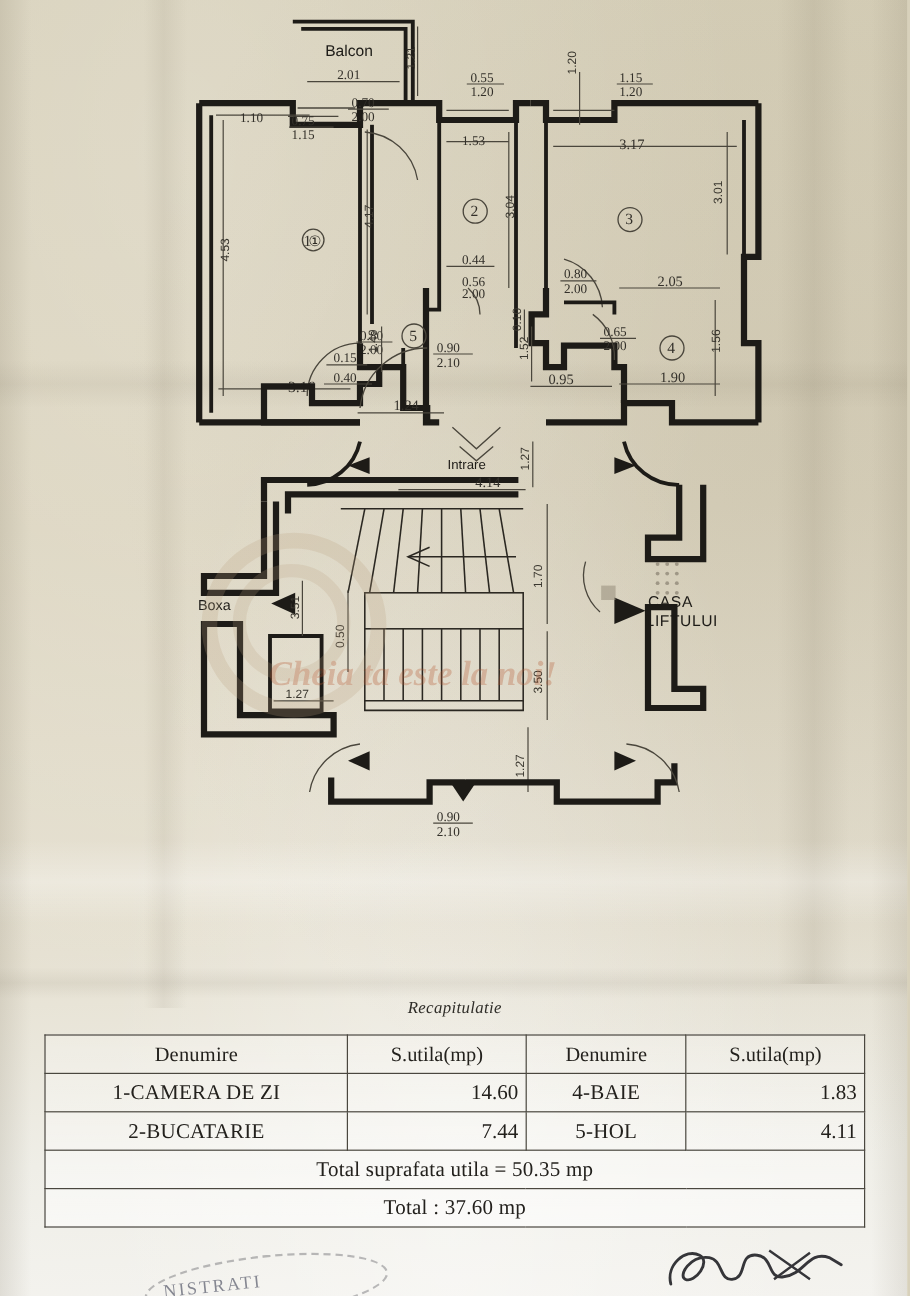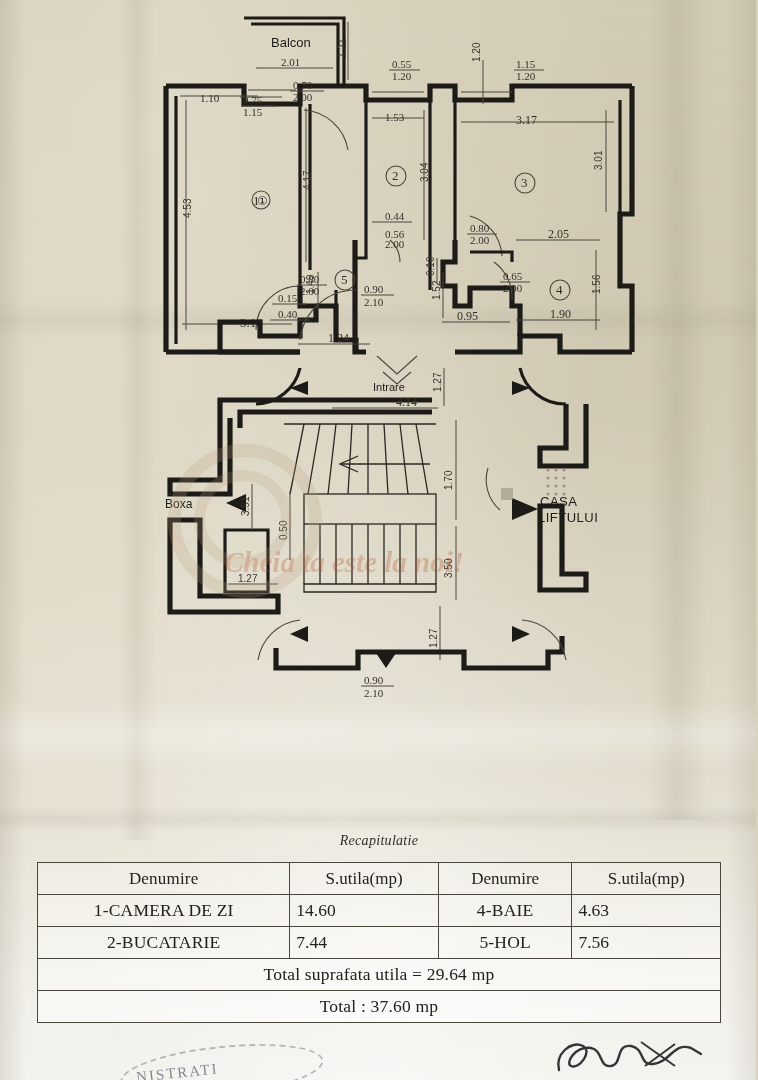--- a/index.html
+++ b/index.html
@@ -51,21 +51,21 @@
   
   #recap-title{position:absolute;left:0;top:833px;width:758px;text-align:center;
     font-size:14px;font-style:italic;color:#2f2d28;letter-spacing:.3px;}
   #recap{position:absolute;left:37px;top:862px;width:684px;
     border-collapse:collapse;font-size:17.5px;color:#23211d;
     background:linear-gradient(180deg,rgba(255,255,255,0.22),rgba(255,255,255,0.55));}
   #recap td,#recap th{border:1.4px solid #4a473f;padding:3px 6px;font-weight:normal;
     height:25px;}
   #recap th{text-align:center;font-size:17px;}
   .c-name{text-align:center;padding-left:14px;letter-spacing:.2px;}
-  .c-val{text-align:left;}
+  .c-val{text-align:right;}
   .c-total{text-align:center;font-size:17.5px;letter-spacing:.2px;}
   #stamp{position:absolute;left:120px;top:1046px;width:200px;height:46px;
     border-radius:50%;border:2px dashed rgba(40,40,50,.55);
     transform:rotate(-6deg);opacity:.55;overflow:hidden;}
   #stamp span{position:absolute;left:14px;top:12px;font-size:15px;letter-spacing:2px;
     color:#2b2f45;font-family:"Liberation Serif",serif;}
   #signature{position:absolute;left:553px;top:1036px;width:150px;height:44px;opacity:.85;}
 </style>
 </head>
 <body>
@@ -344,30 +344,30 @@
         <tr>
       <th class="c-name" style="text-align:center">Denumire</th>
       <th>S.utila(mp)</th>
       <th>Denumire</th>
       <th>S.utila(mp)</th>
     </tr>
     <tr>
       <td class="c-name">1-CAMERA DE ZI</td>
       <td class="c-val">14.60</td>
       <td class="c-name">4-BAIE</td>
-      <td class="c-val">4.63</td>
+      <td class="c-val">1.83</td>
     </tr>
     <tr>
       <td class="c-name">2-BUCATARIE</td>
       <td class="c-val">7.44</td>
       <td class="c-name">5-HOL</td>
-      <td class="c-val">7.56</td>
+      <td class="c-val">4.11</td>
     </tr>
     <tr>
-      <td class="c-total" colspan="4">Total suprafata utila = 29.64 mp</td>
+      <td class="c-total" colspan="4">Total suprafata utila = 50.35 mp</td>
     </tr>
     <tr>
       <td class="c-total" colspan="4">Total  : 37.60 mp</td>
     </tr>
   </tbody>
     </table>
 
   <div id="stamp">
     <span>NISTRATI</span>
   </div>

